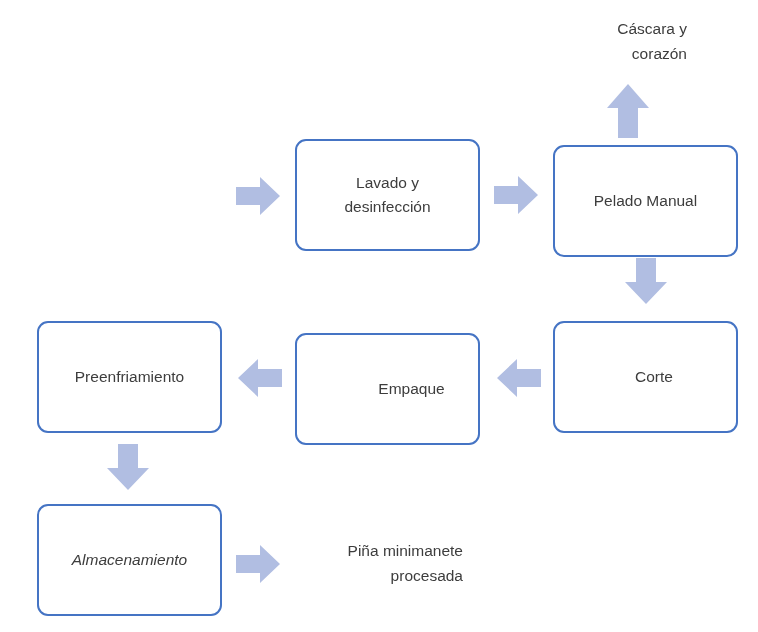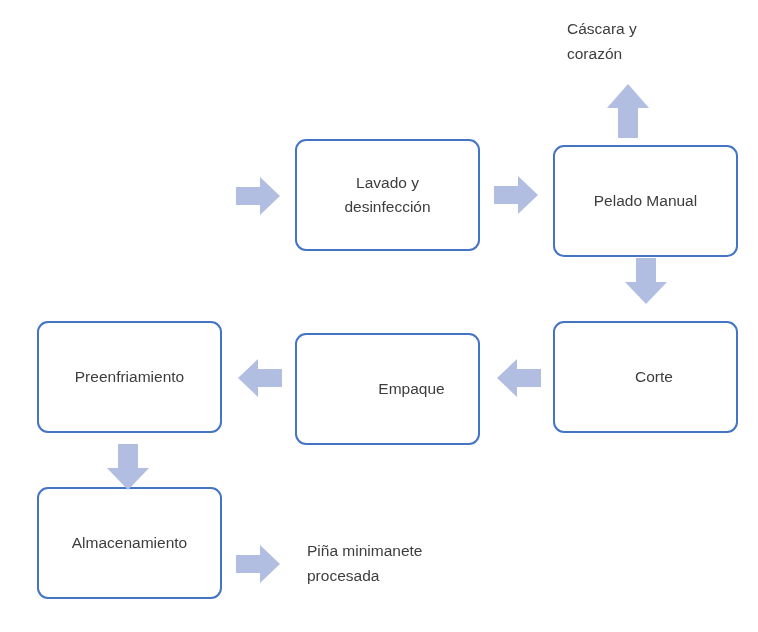--- a/index.html
+++ b/index.html
@@ -24,37 +24,37 @@
     align-items: center;
     justify-content: center;
     text-align: center;
     font-size: 15.5px;
     line-height: 24px;
   }
   .box .lbl { max-width: 150px; }
   .box .lbl.narrow { max-width: 112px; }
   .txt {
     position: absolute;
-    text-align: left;
+    text-align: right;
     font-size: 15.5px;
     line-height: 25px;
   }
   .arrow {
     position: absolute;
     color: var(--arrow-fill, #b1bee2);
   }
   .arrow svg { display: block; }
 
   
   #box-lavado          { left: 295px; top: 139px; }
   #box-pelado          { left: 553px; top: 139px; margin-top: 6px; }
   #box-preenfriamiento { left: 37px;  top: 321px; align-items: center; }
   #box-empaque         { left: 295px; top: 333px; padding-left: 48px; }
   #box-corte           { left: 553px; top: 321px; padding-left: 17px; }
-  #box-almacenamiento  { left: 37px;  top: 487px; }
+  #box-almacenamiento  { left: 37px;  top: 504px; font-style: italic; }
 
   #txt-pina     { left: 55px;  top: 185px; width: 150px; line-height: 22px; }
   #txt-cascara  { left: 567px; top: 16px;  width: 120px; }
   #txt-producto { left: 307px; top: 538px; width: 156px; }
 
   
   #edge-pina-lavado     { left: 236px; top: 177px; }
   #edge-lavado-pelado   { left: 494px; top: 176px; }
   #edge-pelado-cascara  { left: 607px; top: 84px;  }
   #edge-pelado-corte    { left: 625px; top: 258px; }

